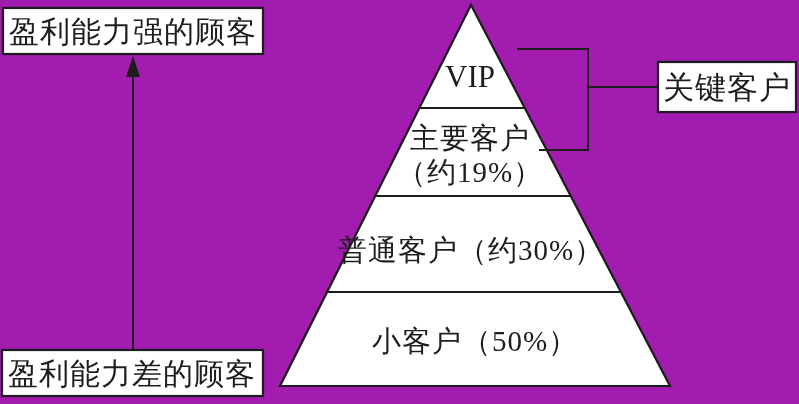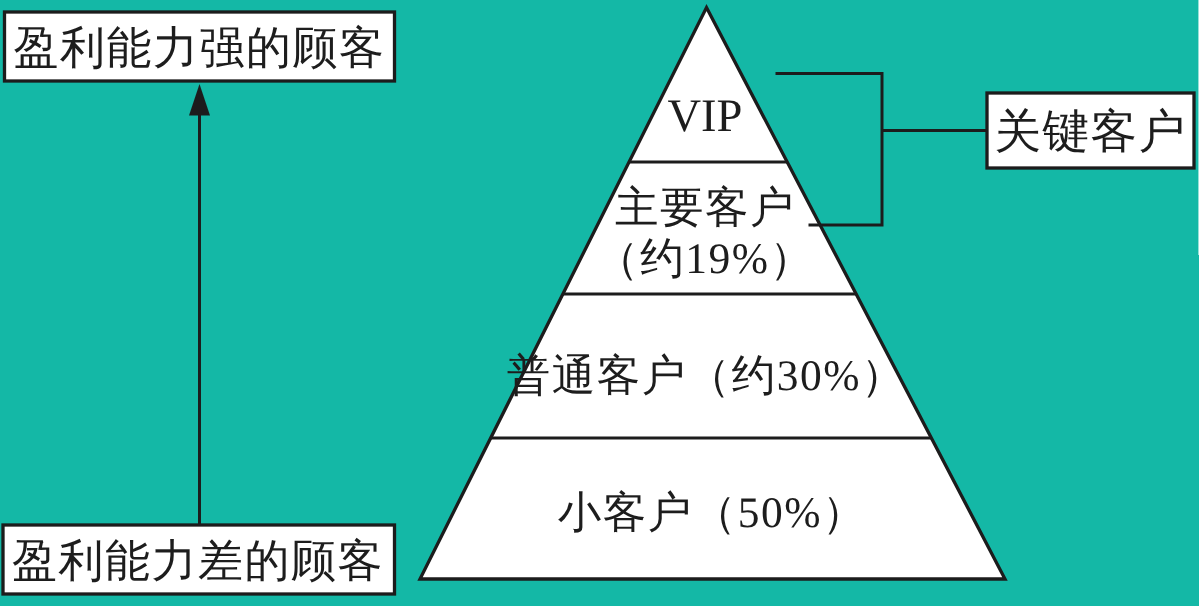--- a/index.html
+++ b/index.html
@@ -4,21 +4,21 @@
 <style>
   html, body {
     margin: 0;
     padding: 0;
     background: #ffffff;
   }
   .stage {
     position: relative;
     width: 799px;
     height: 404px;
-    background: #14b8a6;
+    background: #a21caf;
     overflow: hidden;
     font-family: "Liberation Serif", "DejaVu Serif", serif;
   }
   svg {
     display: block;
   }
   .ink-line {
     stroke: #1c1c1c;
     fill: none;
   }

